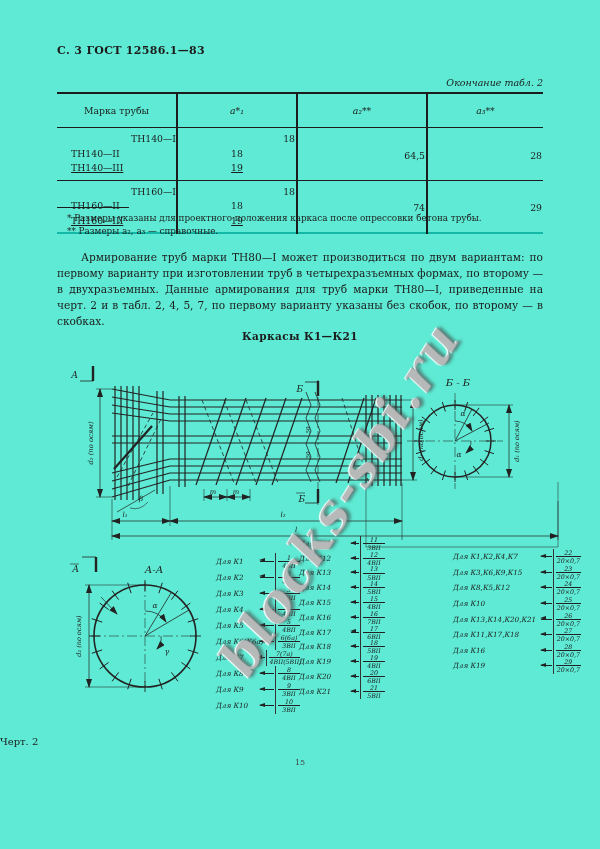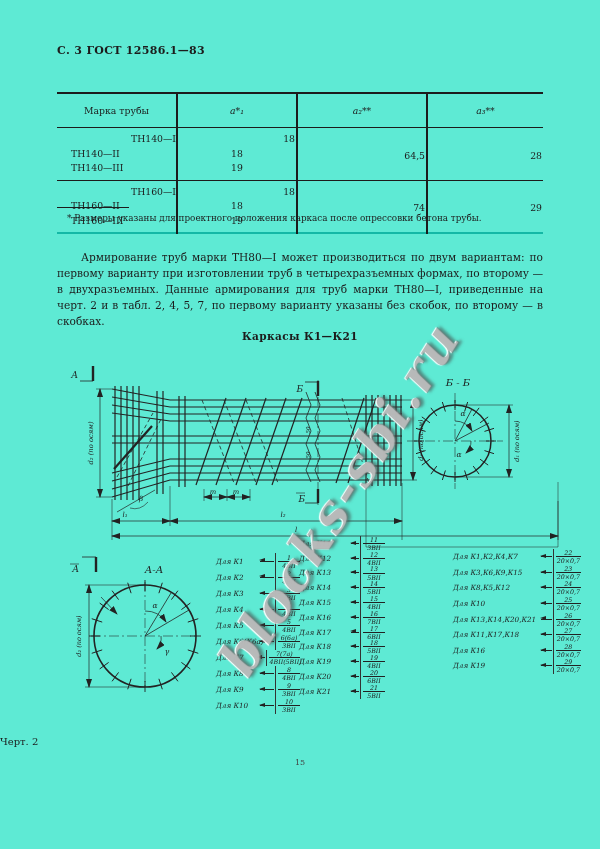--- a/index.html
+++ b/index.html
@@ -12,21 +12,21 @@
   
   .dim-wrap{left:57px;top:92px;width:486px;}
   table.dim{width:100%;border-collapse:collapse;border-top:2px solid #1c1c1c;border-bottom:2px solid #14b8a6;
             font-size:9.3px;}
   table.dim th{border-bottom:1.8px solid #1c1c1c;font-weight:normal;padding:11px 3px;text-align:center;}
   table.dim th+th, table.dim td+td{border-left:2px solid #1c1c1c;}
   table.dim col.c1{width:120px}table.dim col.c2{width:120px}table.dim col.c3{width:130px}table.dim col.c4{width:116px}
   td.mark{padding:1px 0 1px 14px;line-height:12.5px;}
   td.num{text-align:center;line-height:12.5px;}
   tr.gfirst td{padding-top:5px;text-align:right;}
-  tr.glast td{padding-bottom:5px;}
+  tr.glast td{padding-bottom:5px;text-decoration:underline;}
   tr.sep td{border-top:1.6px solid #1c1c1c;}
   .it{font-style:italic;}
   
   .fn-rule{left:57px;top:207px;width:72px;border-top:1px solid #1c1c1c;height:0;}
   .footnotes{left:57px;top:212px;width:486px;font-size:8.8px;line-height:12.5px;}
   .footnotes div{padding-left:10px;}
   
   .body-par{left:57px;top:249px;width:486px;font-size:10.6px;line-height:16px;text-align:justify;text-indent:24px;}
   .fig-title{left:0;top:330px;width:600px;text-align:center;font-weight:bold;font-size:10.5px;letter-spacing:.4px;}
   
@@ -55,20 +55,21 @@
              pointer-events:none;z-index:6;}
   .fig-cap{left:0;top:736px;width:600px;text-align:left;font-size:10px;}
   .page-num{left:0;top:758px;width:600px;text-align:center;font-size:8px;color:#444;}
 </style>
 </head>
 <body>
 
 <div id="page">
 
   <div class="abs doc-header">С. 3 ГОСТ 12586.1—83</div>
+  <div class="abs tbl-cont">Окончание табл. 2</div>
 
   <div class="abs dim-wrap">
     <table class="dim">
       <colgroup>
           <col class="c1">
           <col class="c2">
           <col class="c3">
           <col class="c4">
         </colgroup>
       <thead>
@@ -108,20 +109,21 @@
           <td class="mark">ТН160—III</td>
           <td class="num">19</td>
         </tr>
       </tbody>
     </table>
   </div>
 
   <div class="abs fn-rule"></div>
   <div class="abs footnotes">
     <div>* Размеры указаны для проектного положения каркаса после опрессовки бетона трубы.</div>
+    <div>** Размеры a₂, a₃ — справочные.</div>
   </div>
 
   <div class="abs body-par">Армирование труб марки ТН80—I может производиться по двум вариантам: по первому варианту при изготовлении труб в четырехразъемных формах, по второму — в двухразъемных. Данные армирования для труб марки ТН80—I, приведенные на черт. 2 и в табл. 2, 4, 5, 7, по первому варианту указаны без скобок, по второму — в скобках.</div>
   <div class="abs fig-title">Каркасы К1—К21</div>
 
   <svg class="draw" viewBox="0 0 600 849">
     <defs>
       <marker id="aE" markerWidth="9" markerHeight="7" refX="8" refY="3" orient="auto" markerUnits="userSpaceOnUse">
         <path d="M0,0L9,3L0,6Z" fill="#222"></path>
         </marker>

